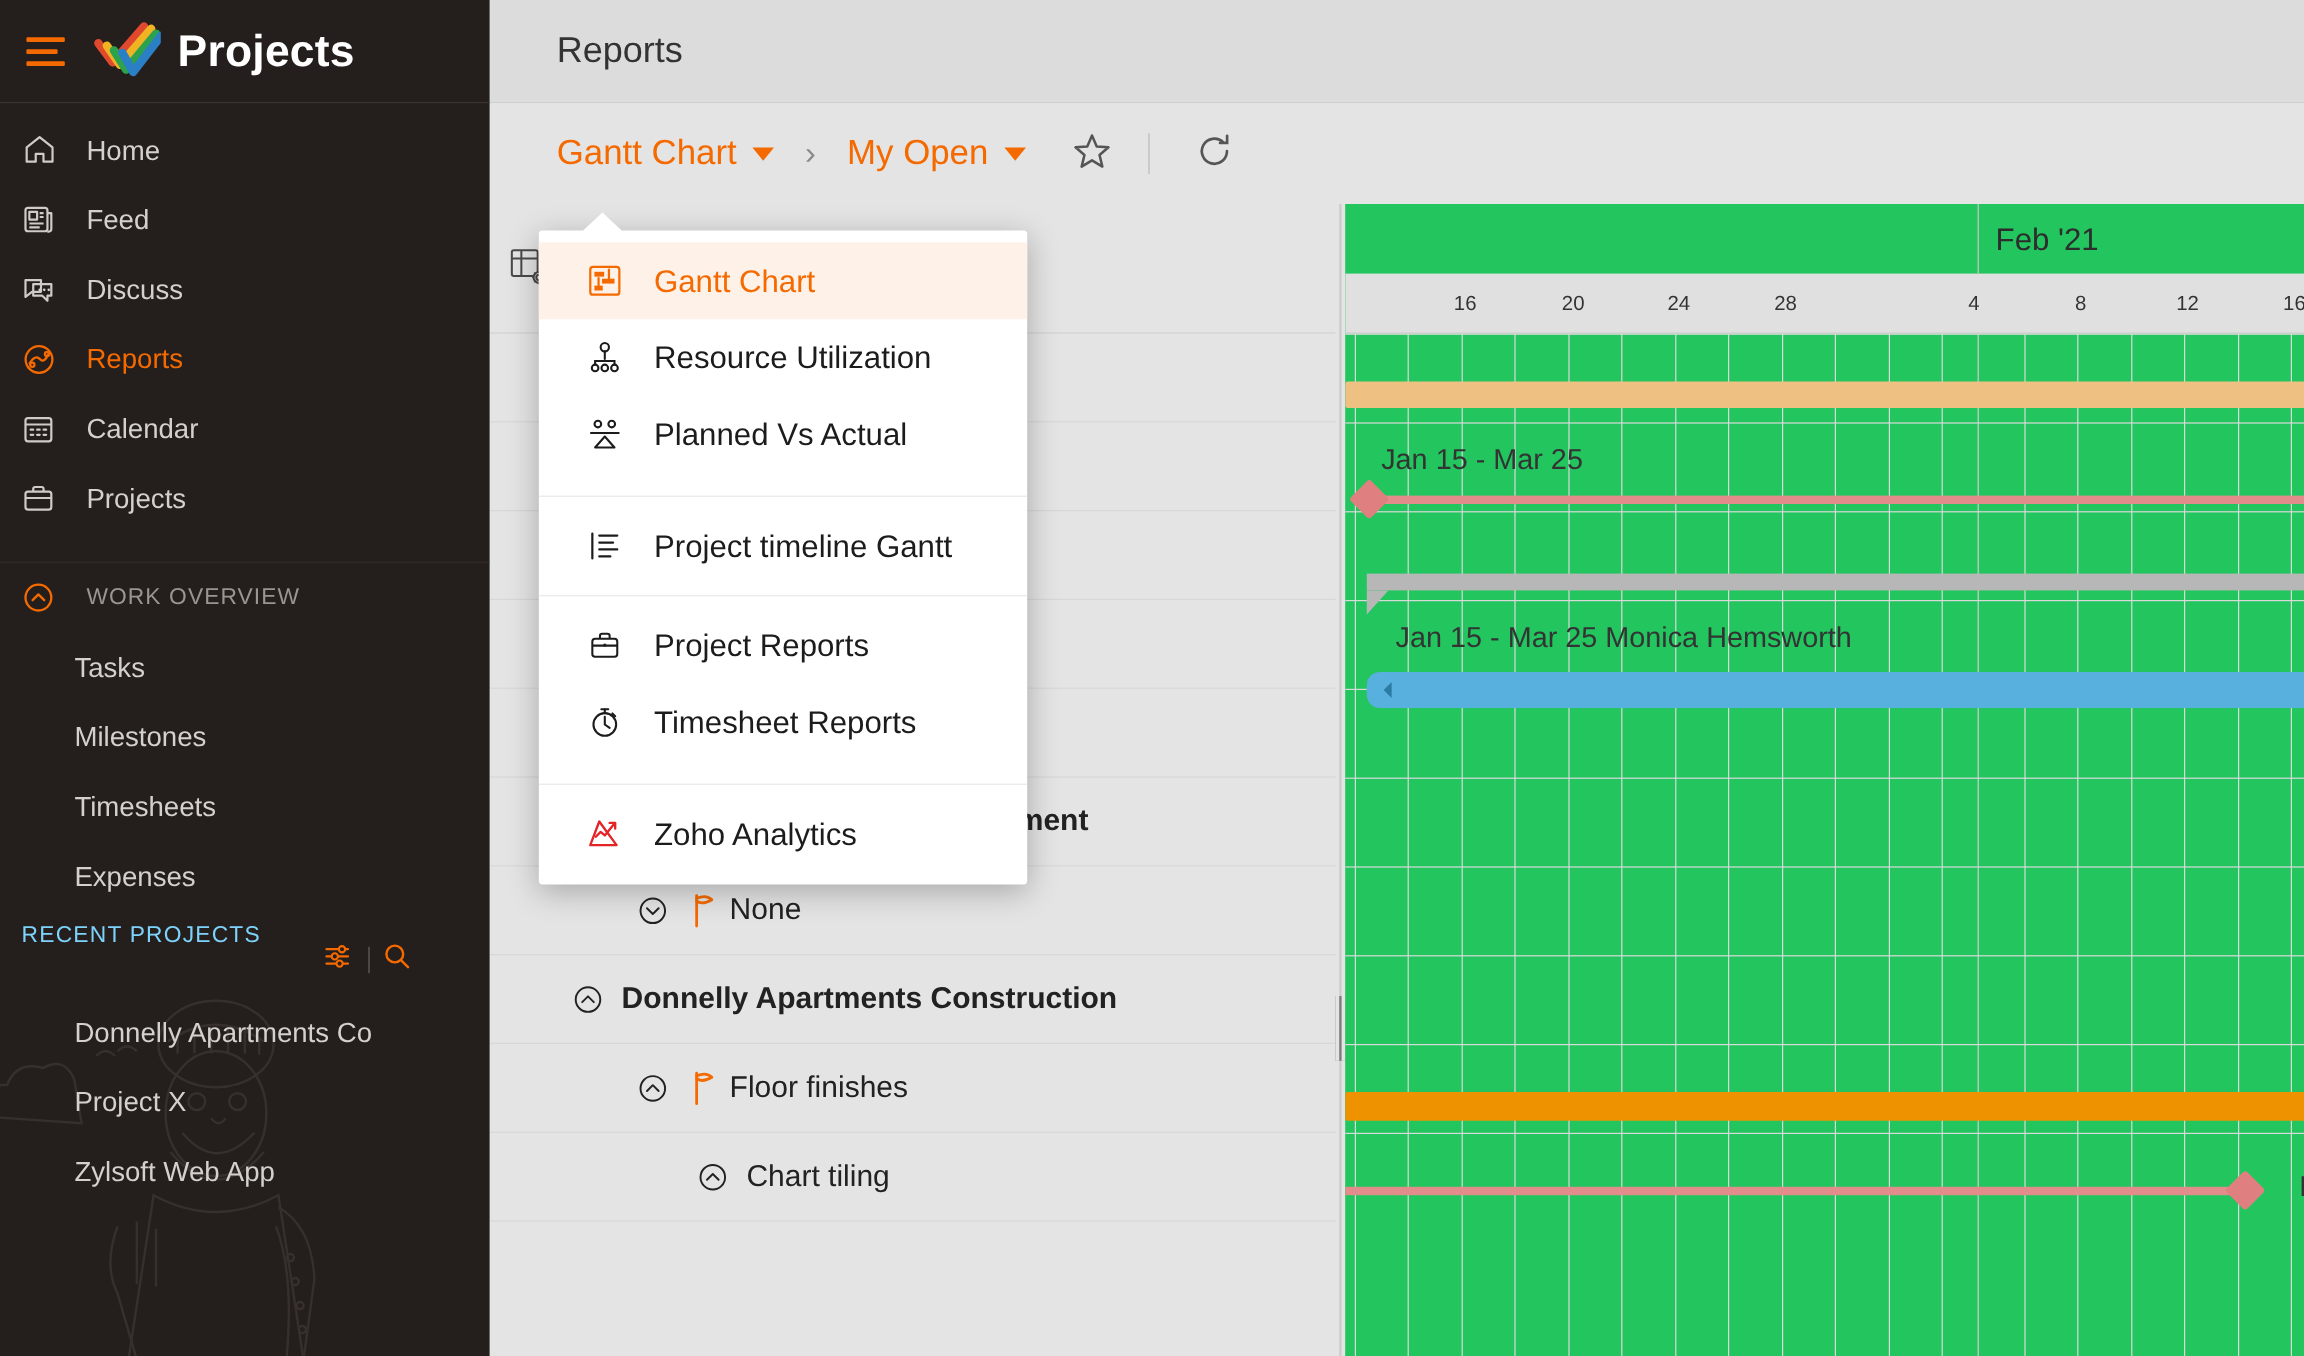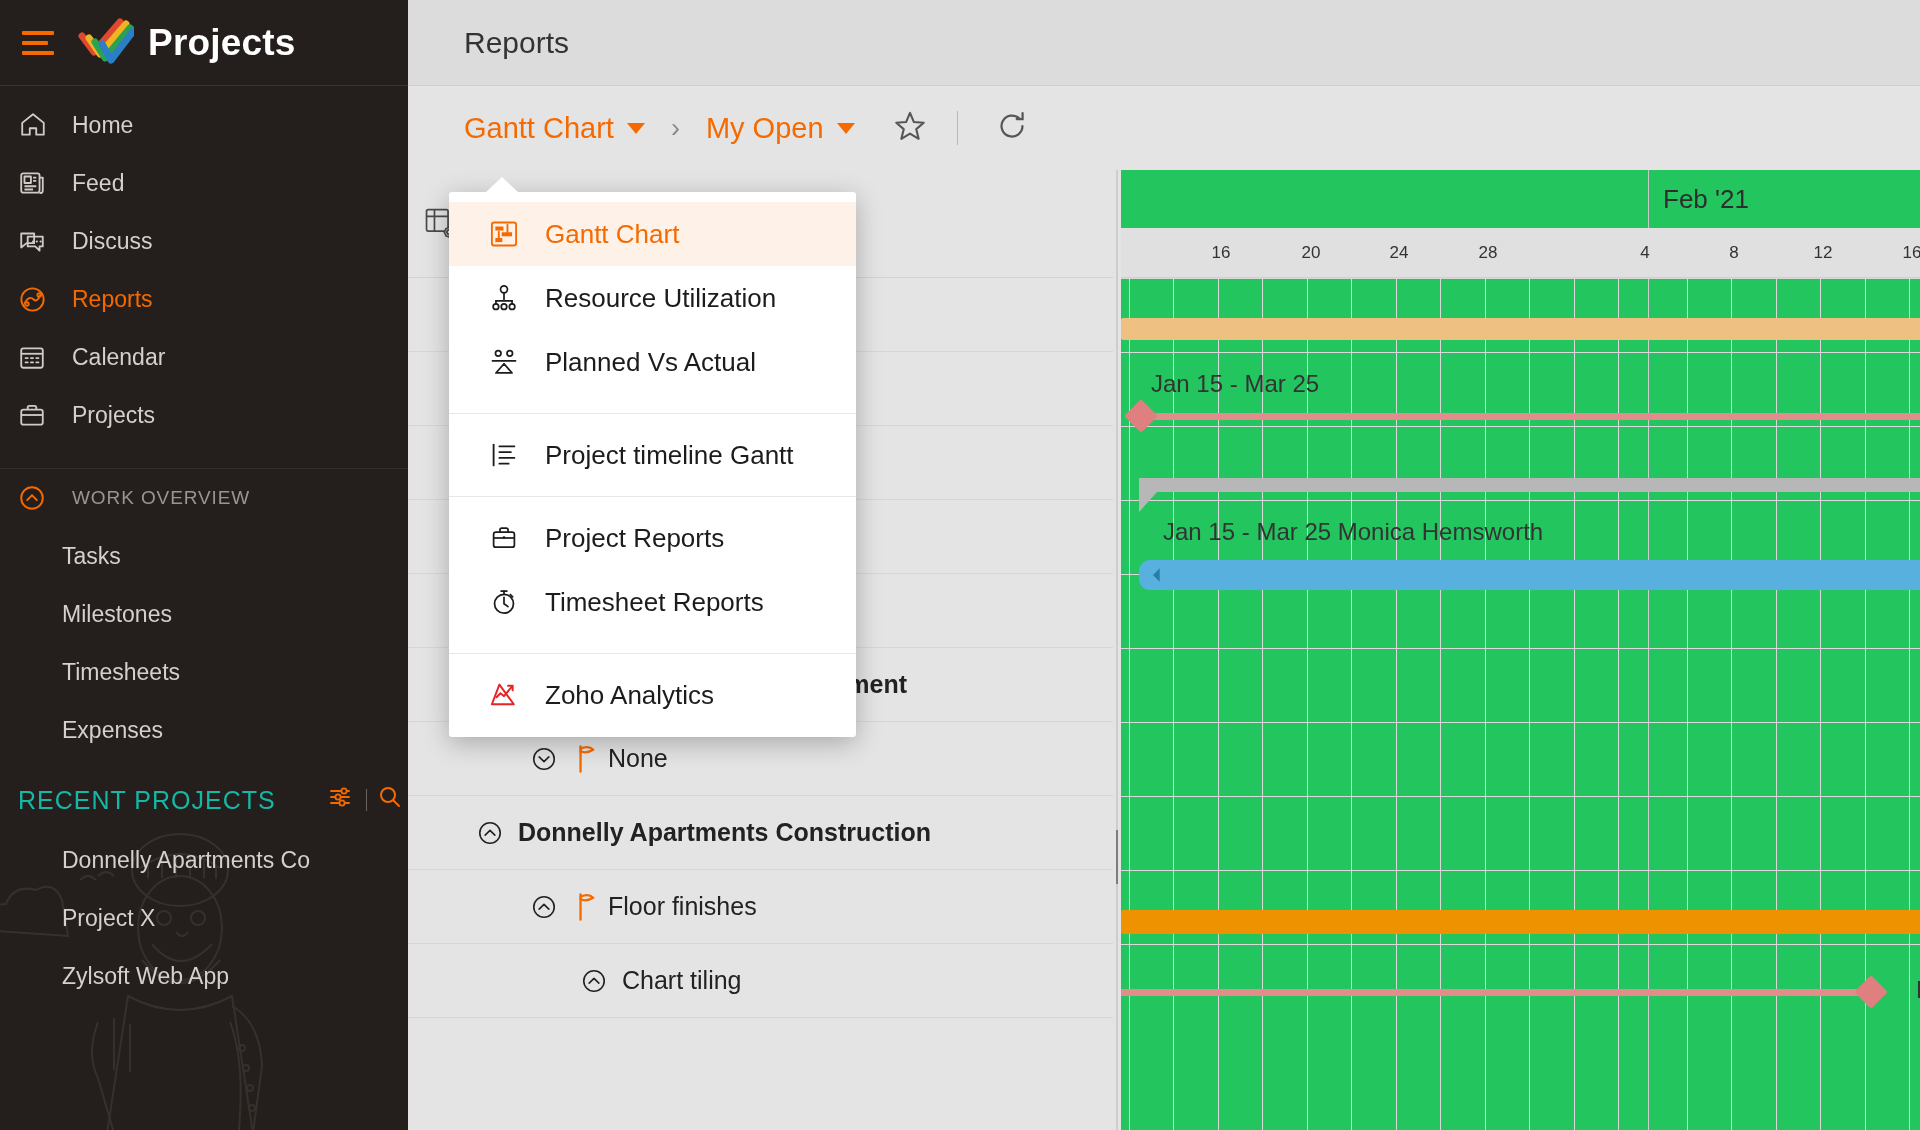--- a/index.html
+++ b/index.html
@@ -72,23 +72,23 @@
   .section-head .sec-ic { width: 40px; margin-right: 14px; flex: 0 0 40px; display:flex; }
   .sub-item {
     position: relative;
     display: flex; align-items: center;
     height: 58px; padding-left: 62px;
     color: #d4d0cd; font-size: 23px;
     cursor: pointer;
   }
   #recent-head {
     position: relative;
-    display: flex; align-items: center;
+    display: flex; 
     height: 62px; padding-left: 18px; margin-top: 10px;
-    color: #14b8a6; font-size: 25px; letter-spacing: 1px;
+    color: #7dd3fc; font-size: 19px; letter-spacing: 1px;
   }
   #recent-head .rh-label { flex: 0 0 auto; }
   #recent-head .rh-tools { display: flex; align-items: center; gap: 10px; margin-left: 50px; }
   #recent-head .rh-sep { width: 1px; height: 22px; background: #6a615c; }
 
   
   #main { position: absolute; left: 408px; top: 0; right: 0; bottom: 0; background: #e4e4e4; }
   #topbar {
     height: 86px; background: #dcdcdc;
     display: flex; align-items: center; padding-left: 56px;

